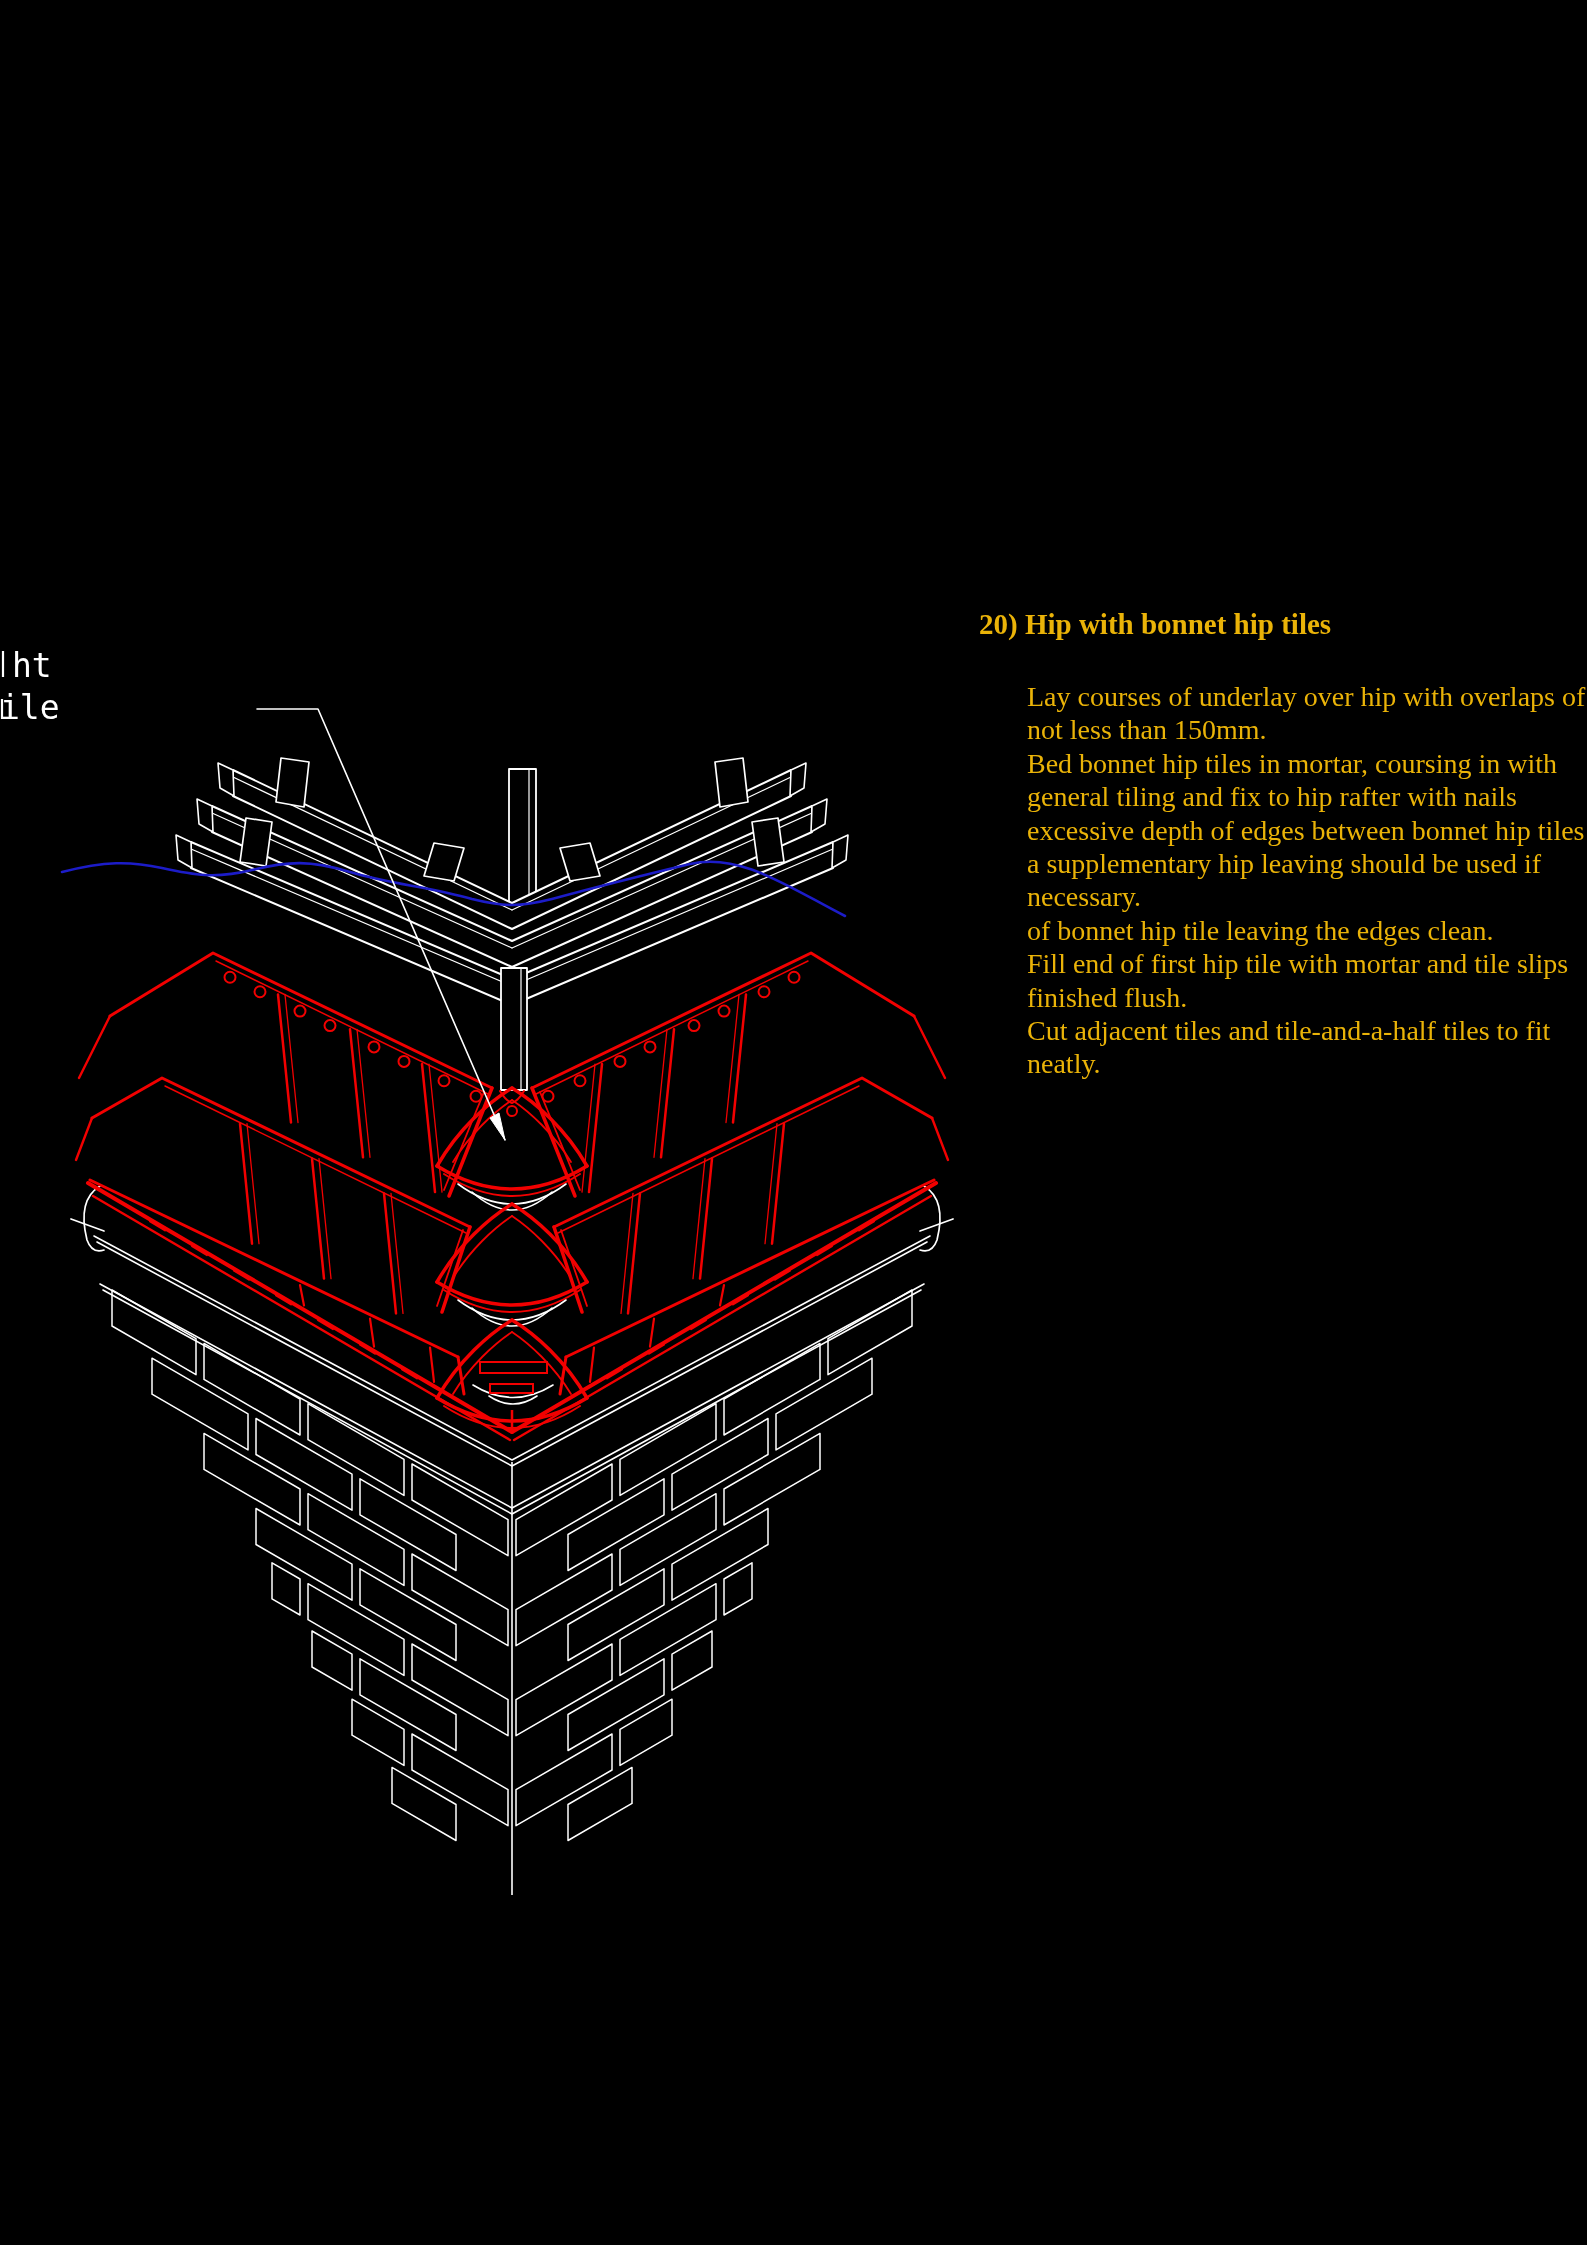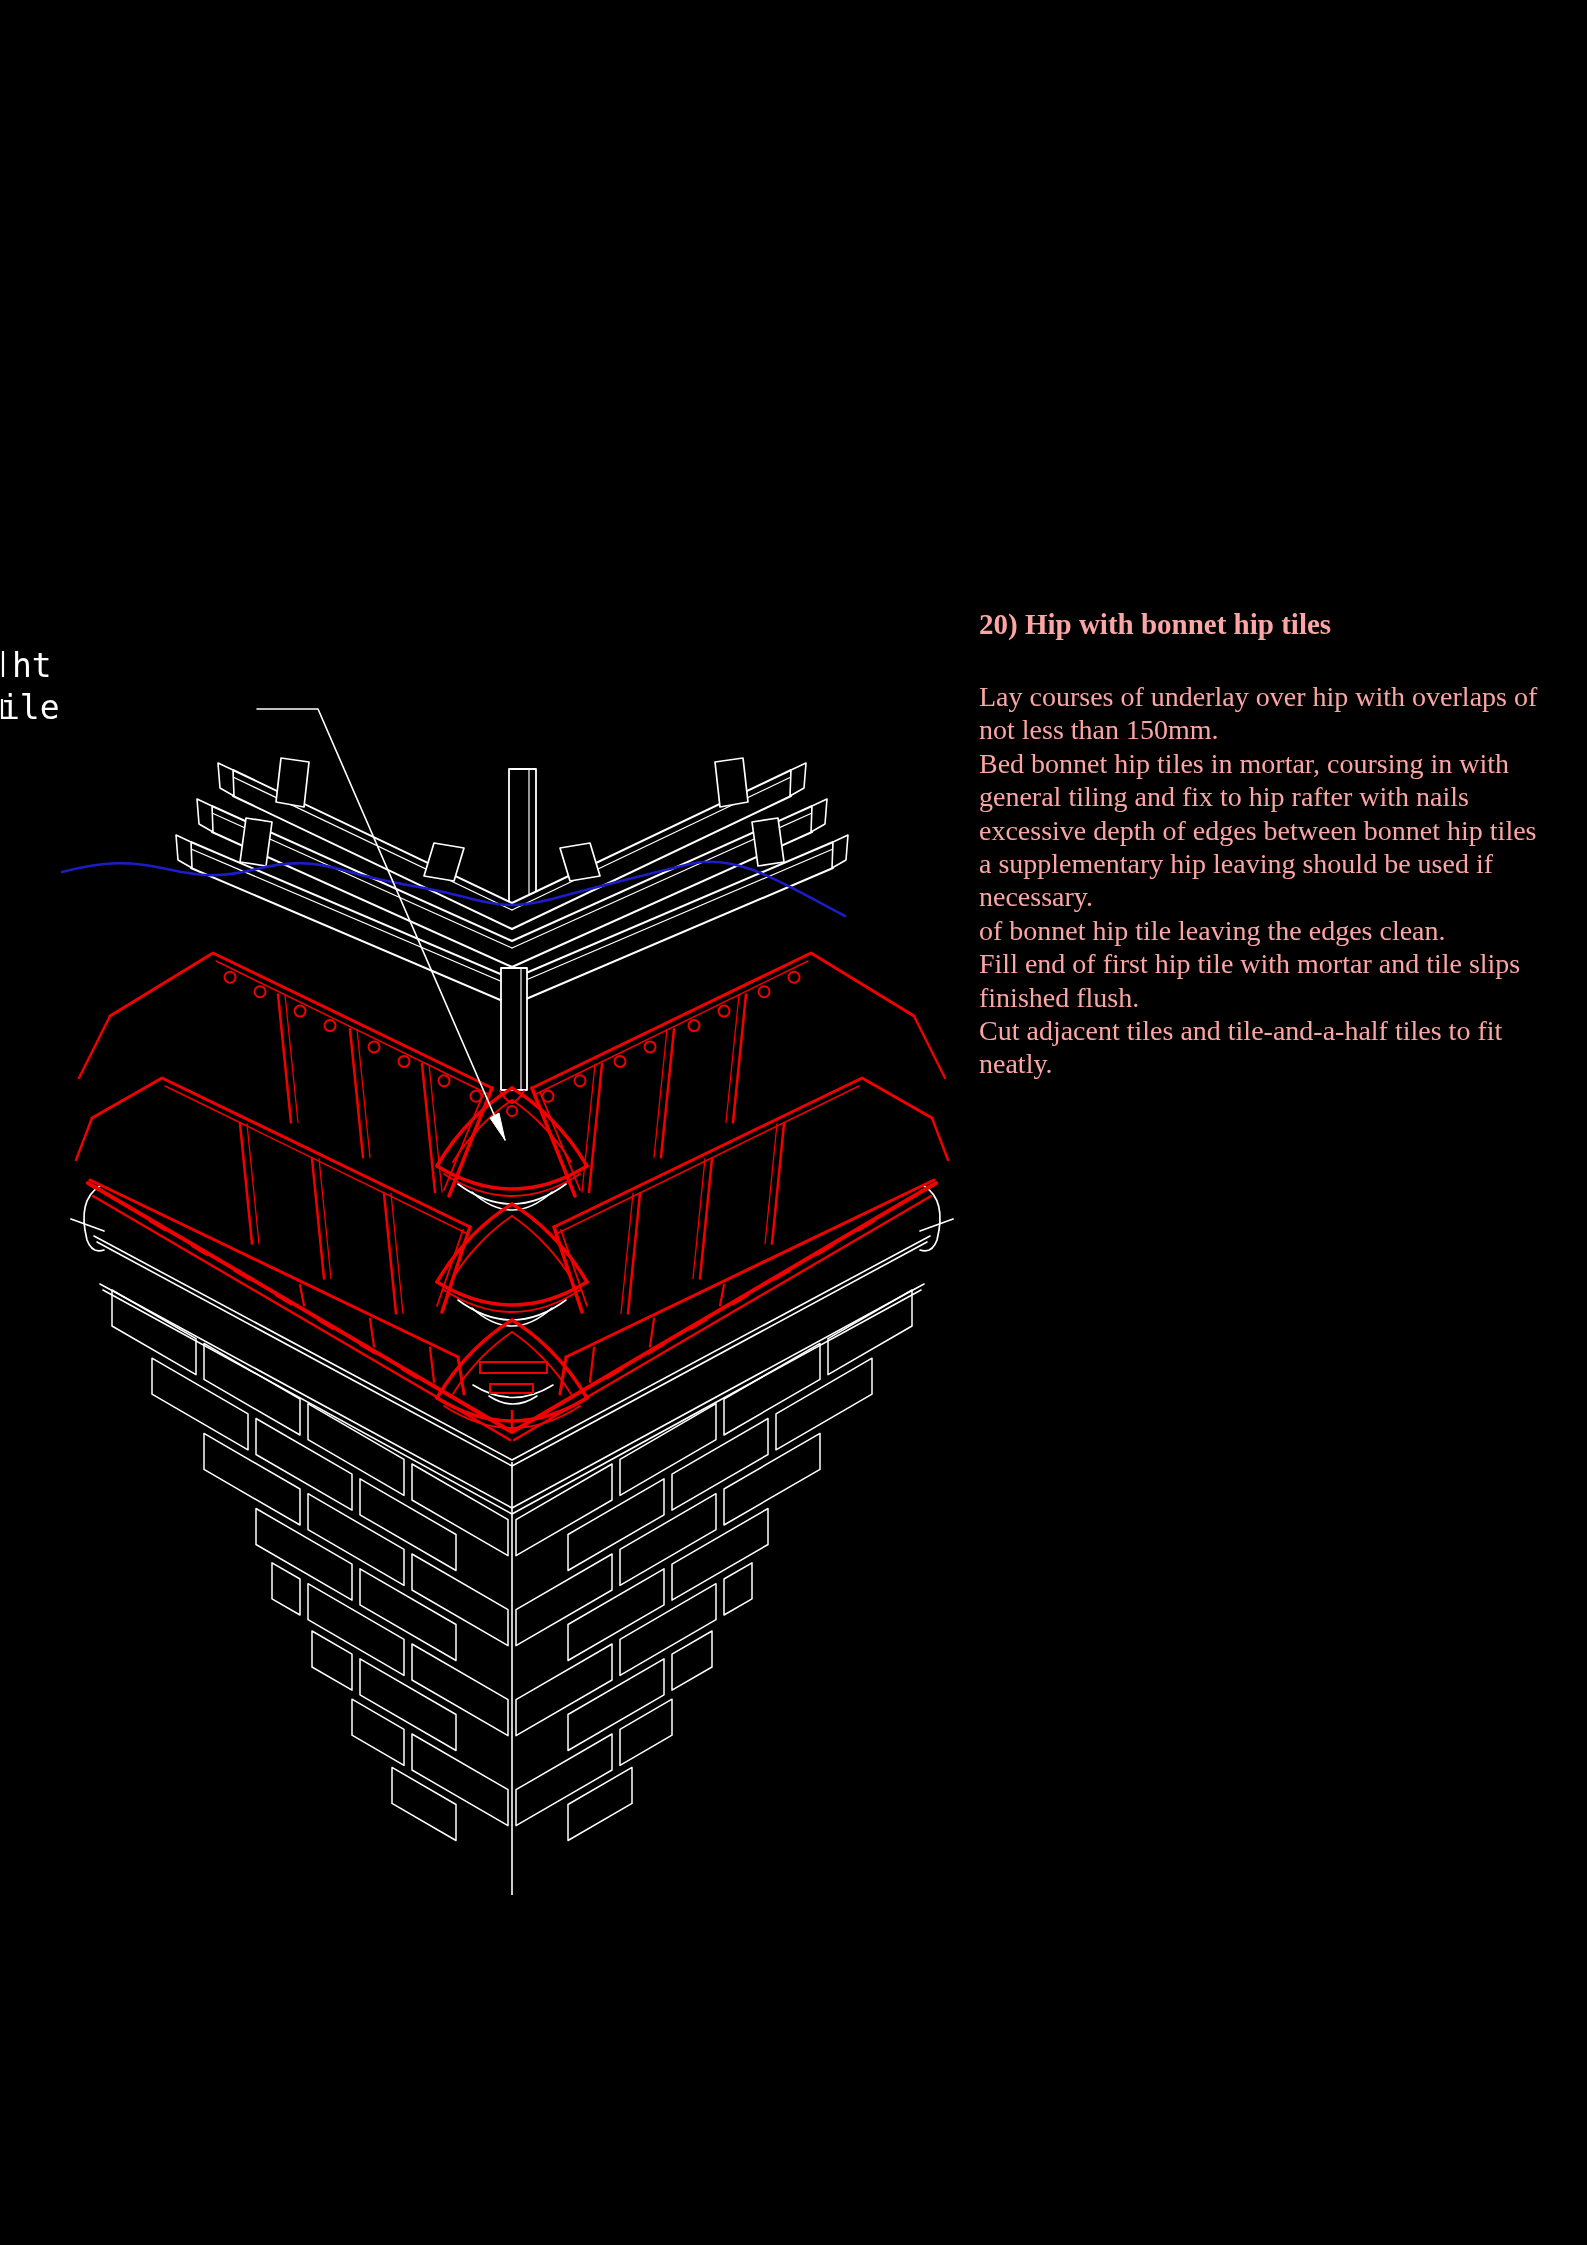--- a/index.html
+++ b/index.html
@@ -1,22 +1,22 @@
 <!DOCTYPE html>
 <html><head>
 <meta charset="utf-8">
 <style>
   html,body{margin:0;padding:0;background:#000;}
   #canvas{position:relative;width:1587px;height:2245px;background:#000;overflow:hidden;
           font-family:"Liberation Serif",serif;}
   #drawing{position:absolute;left:0;top:0;}
-  #annotation{position:absolute;left:979px;top:608px;width:600px;color:#fca5a5;}
+  #annotation{position:absolute;left:979px;top:608px;width:600px;color:#eab308;}
   #annotation .title{font-weight:bold;font-size:29px;line-height:33px;white-space:nowrap;}
   #annotation .body{margin-top:39px;}
-  #annotation .line{font-size:28px;line-height:33.4px;white-space:nowrap;}
+  #annotation .line{font-size:28px;line-height:33.4px;white-space:nowrap;margin-left:48px;}
 </style>
 </head>
 <body>
 
 <div id="canvas">
   <svg id="drawing" width="1587" height="2245" viewBox="0 0 1587 2245">
       <g>
         <polygon points="412.0,1464.0 508.0,1519.7 508.0,1555.7 412.0,1500.0" fill="#000" stroke="#ffffff" stroke-width="1.5" stroke-linejoin="round"></polygon>
         <polygon points="308.0,1403.7 404.0,1459.4 404.0,1495.4 308.0,1439.7" fill="#000" stroke="#ffffff" stroke-width="1.5" stroke-linejoin="round"></polygon>
         <polygon points="204.0,1343.4 300.0,1399.0 300.0,1435.0 204.0,1379.4" fill="#000" stroke="#ffffff" stroke-width="1.5" stroke-linejoin="round"></polygon>

